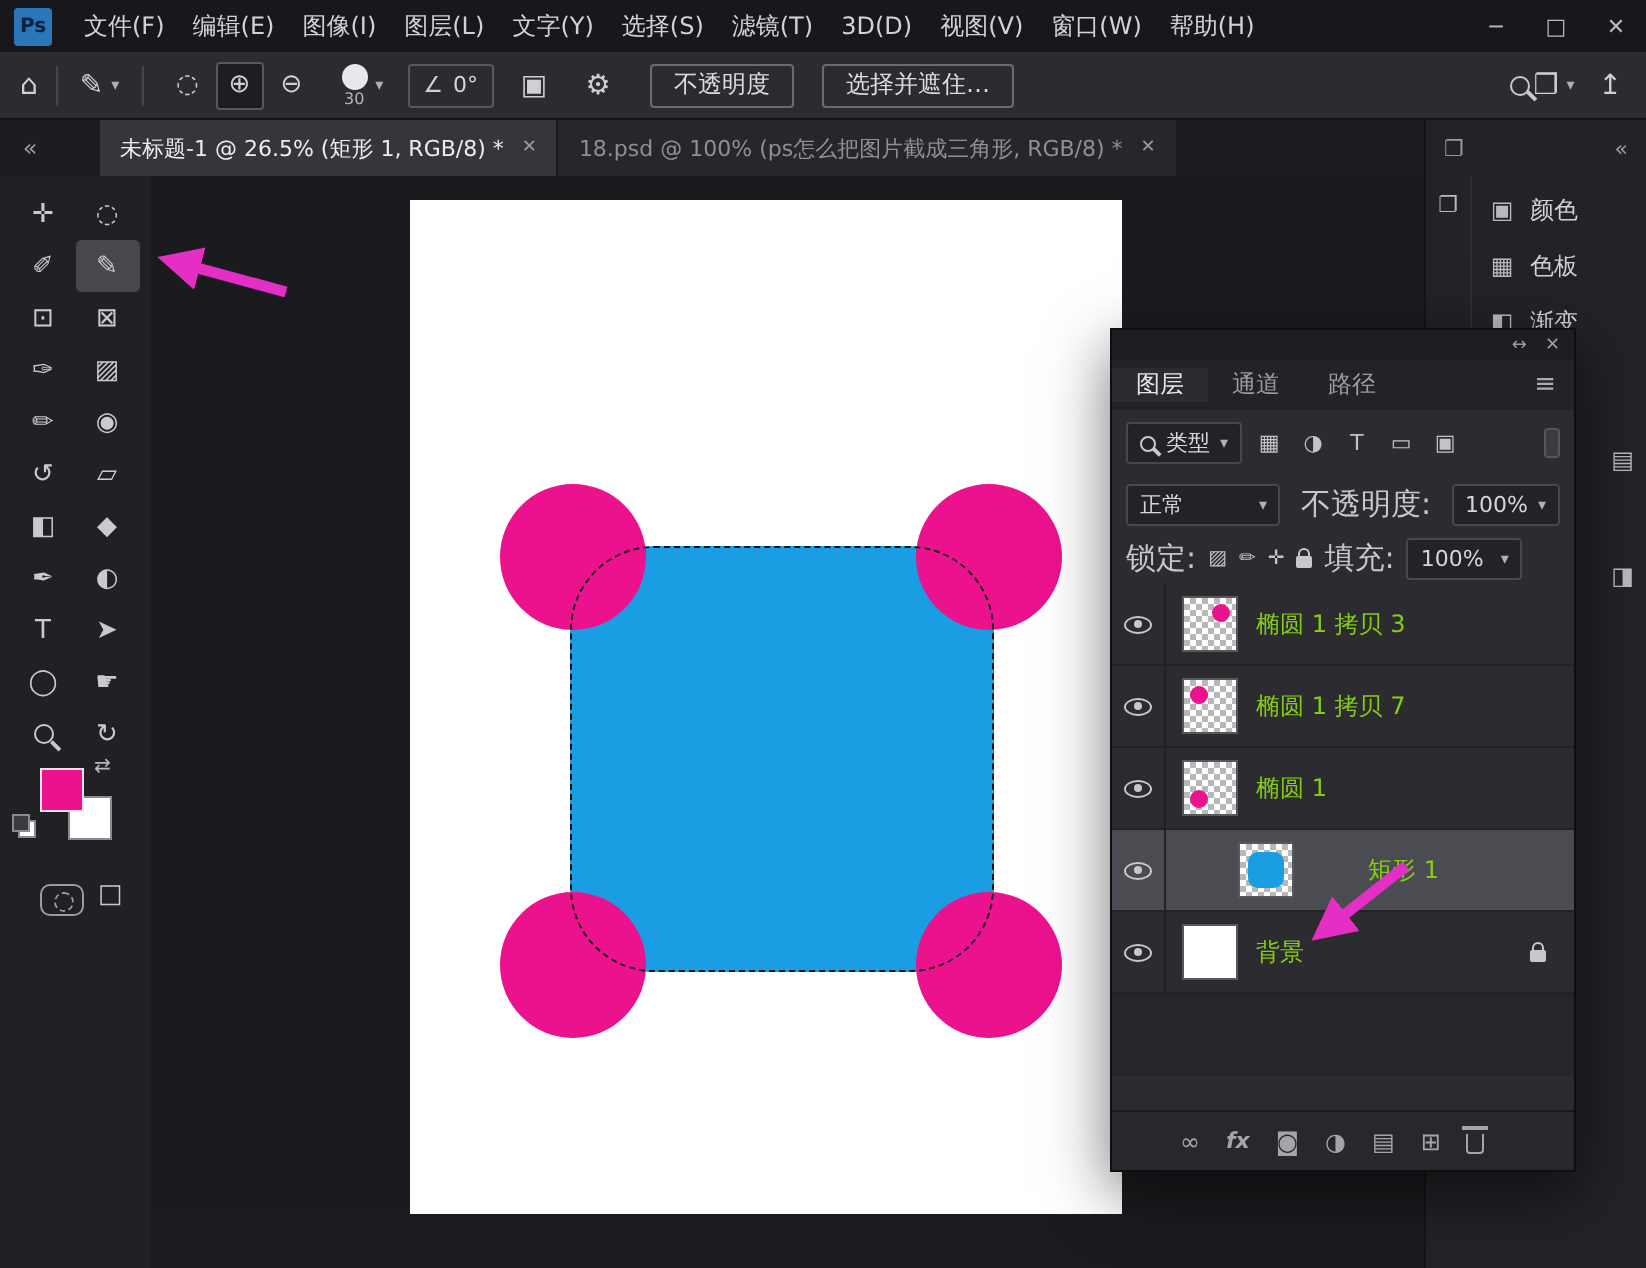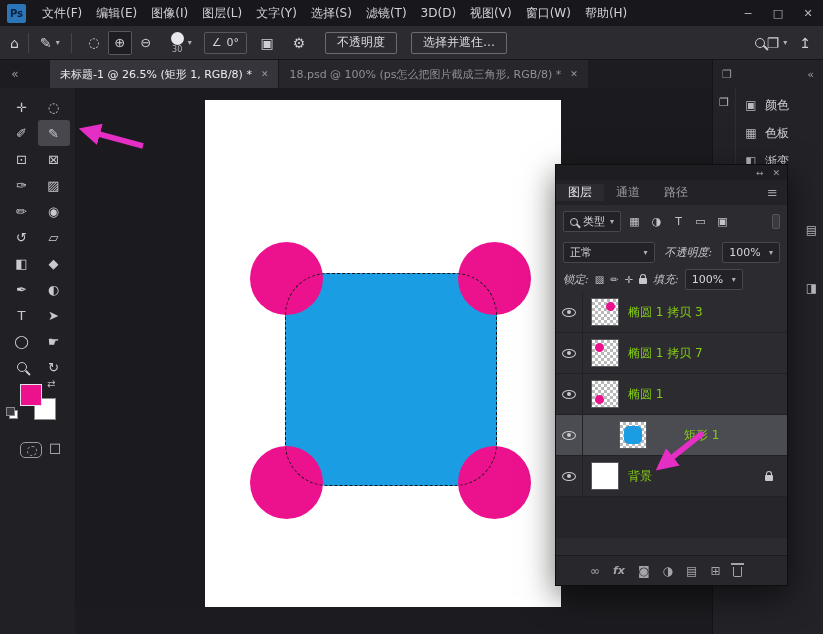--- a/index.html
+++ b/index.html
@@ -89,21 +89,21 @@
   .lp-titlebar { height:15px; background:#1e1e22; display:flex; align-items:center; justify-content:flex-end; gap:9px; padding:0 7px; color:#9a9aa0; font-size:9px; }
   .lp-tabs { height:25px; background:#222227; display:flex; align-items:center; }
   .lp-tab { padding:0 12px; display:flex; align-items:center; color:#9a9aa0; }
   .lp-tab.active { background:#2b2b30; color:#e6e6ea; }
   .lp-menu { margin-left:auto; padding:0 9px; display:flex; align-items:center; color:#aaaaaf; font-size:13px; }
   .lp-filter { height:33px; display:flex; align-items:center; gap:5px; padding:0 7px; }
   .lp-select { height:21px; background:#222227; border:1px solid #47474d; border-radius:2px; display:flex; align-items:center; gap:5px; padding:0 6px; font-size:11px; color:#d6d6da; white-space:nowrap; }
   .f-icon { width:17px; height:18px; display:flex; align-items:center; justify-content:center; color:#c2c2c7; font-size:11px; }
   .lp-switch { width:8px; height:15px; background:#3a3a40; border:1px solid #55555b; border-radius:2px; margin-left:auto; }
   .lp-blend { height:28px; display:flex; align-items:center; gap:10px; padding:0 7px; }
-  .lp-label { font-size:11px; color:#c6c6cb; white-space:nowrap;font-style:italic; }
+  .lp-label { font-size:15px; color:#c6c6cb; white-space:nowrap; }
   .blend-w { width:92px; justify-content:space-between; }
   .val-w { width:58px; justify-content:space-between;text-align:right; }
   .lp-lock { height:26px; display:flex; align-items:center; gap:6px; padding:0 7px; }
   .l-icon { font-size:10px; color:#c2c2c7; }
   .lp-list { height:246px; overflow:hidden; background:#26262a; }
   .layer-row { height:41px; display:flex; align-items:center; background:#2b2b30; border-bottom:1px solid #222226; }
   .layer-row.selected { background:#4b4b52;gap:28px; }
   .eye-cell { width:27px; align-self:stretch; display:flex; align-items:center; justify-content:center; border-right:1px solid #222226; flex:none; }
   .eye { position:relative; width:14px; height:9px; border:1px solid #c8c8cc; border-radius:50%; }
   .eye::after { content:""; position:absolute; left:50%; top:50%; width:4px; height:4px; margin:-2px 0 0 -2px; background:#c8c8cc; border-radius:50%; }

